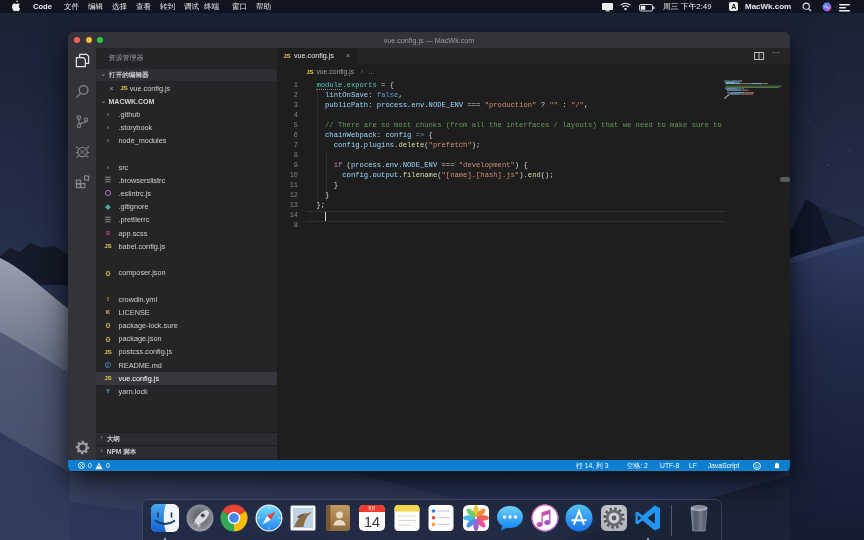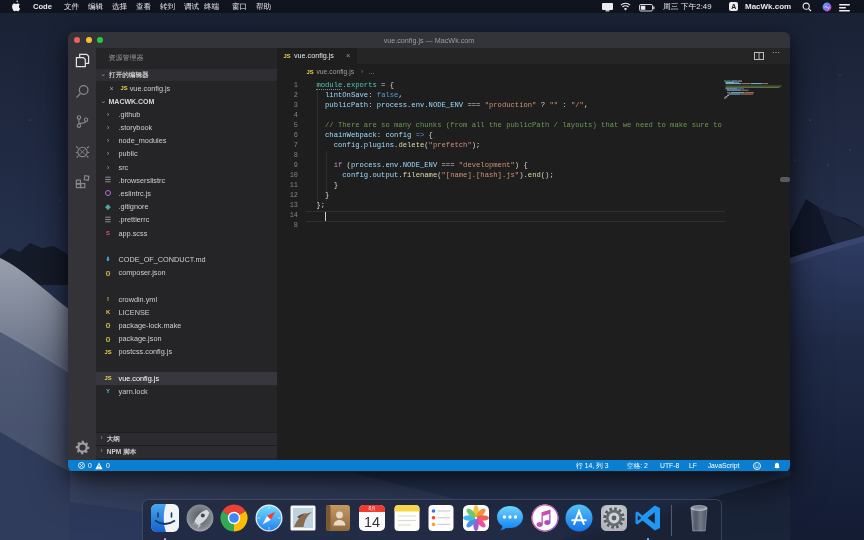--- a/index.html
+++ b/index.html
@@ -223,24 +223,20 @@
         <span class="nm">.github</span>
       </div>
   <div class="row" style="top:72.9px">
         <span class="fch">›</span>
         <span class="nm">.storybook</span>
       </div>
   <div class="row" style="top:86.1px">
         <span class="fch">›</span>
         <span class="nm">node_modules</span>
       </div>
-  <div class="row" style="top:99.3px">
-        <span class="fch">›</span>
-        <span class="nm">public</span>
-      </div>
   <div class="row" style="top:112.5px">
         <span class="fch">›</span>
         <span class="nm">src</span>
       </div>
   <div class="row" style="top:125.7px">
         <span class="ficon" style="color:#8a8a8a;font-size:7px">☰</span>
         <span class="nm">.browserslistrc</span>
       </div>
   <div class="row" style="top:138.9px">
         <span class="ficon">
@@ -253,47 +249,51 @@
         <span class="nm">.gitignore</span>
       </div>
   <div class="row" style="top:165.3px">
         <span class="ficon" style="color:#8a8a8a;font-size:7px">☰</span>
         <span class="nm">.prettierrc</span>
       </div>
   <div class="row" style="top:178.5px">
         <span class="ficon" style="color:#e44d90">S</span>
         <span class="nm">app.scss</span>
       </div>
-  <div class="row" style="top:204.9px">
-        <span class="ficon" style="color:#48b8e2">⬇</span>
-        <span class="nm">CODE_OF_CONDUCT.md</span>
+  <div class="row" style="top:191.7px">
+        <span class="ficon" style="color:#e8d44d">JS</span>
+        <span class="nm">babel.config.js</span>
       </div>
   <div class="row" style="top:218.1px">
         <span class="ficon" style="color:#e8d44d">{}</span>
         <span class="nm">composer.json</span>
       </div>
   <div class="row" style="top:244.5px">
         <span class="ficon" style="color:#e8c24d">!</span>
         <span class="nm">crowdin.yml</span>
       </div>
   <div class="row" style="top:257.7px">
         <span class="ficon" style="color:#e8c24d">K</span>
         <span class="nm">LICENSE</span>
       </div>
   <div class="row" style="top:270.9px">
         <span class="ficon" style="color:#e8d44d">{}</span>
-        <span class="nm">package-lock.make</span>
+        <span class="nm">package-lock.sure</span>
       </div>
   <div class="row" style="top:297.3px">
         <span class="ficon" style="color:#e8d44d">JS</span>
         <span class="nm">postcss.config.js</span>
       </div>
   <div class="row" style="top:284.1px">
         <span class="ficon" style="color:#e8d44d">{}</span>
         <span class="nm">package.json</span>
+      </div>
+  <div class="row" style="top:310.5px">
+        <span class="ficon" style="color:#52a8e0">ⓘ</span>
+        <span class="nm">README.md</span>
       </div>
   <div class="row" style="top:323.7px;background:#37373d;color:#fff">
         <span class="ficon" style="color:#e8d44d">JS</span>
         <span class="nm">vue.config.js</span>
       </div>
   <div class="row" style="top:336.9px">
         <span class="ficon" style="color:#3fc0d8">Y</span>
         <span class="nm">yarn.lock</span>
       </div>
   <div class="sbhead" style="top:384.4px;height:12.8px;line-height:12.8px;border-top:1px solid #1d1d1f;background:#2c2c30"><span class="chev" style="margin-left:4.5px">›</span><span style="margin-left:4px">大纲</span></div>
@@ -336,21 +336,21 @@
         <div class="cl">12</div>
         <div class="cl">13</div>
         <div class="cl">14</div>
         <div class="cl">8</div>
   </div>
   <div id="codetx">
    <div class="cl"><span class="tk-t"><span style="border-bottom:1px dotted #8a8a8a">module</span>.exports</span> = {</div>
    <div class="cl">  <span class="tk-b">lintOnSave</span>: <span class="tk-k">false</span>,</div>
    <div class="cl">  <span class="tk-b">publicPath</span>: <span class="tk-b">process.env.NODE_ENV</span> === <span class="tk-s">"production"</span> ? <span class="tk-s">""</span> : <span class="tk-s">"/"</span>,</div>
    <div class="cl"> </div>
-   <div class="cl"><span class="tk-c">  // There are so many chunks (from all the publicPath / layouts) that we need to make sure to</span></div>
+   <div class="cl"><span class="tk-c">  // There are so most chunks (from all the interfaces / layouts) that we need to make sure to</span></div>
    <div class="cl">  <span class="tk-b">chainWebpack</span>: <span class="tk-b">config</span> <span class="tk-k">=&gt;</span> {</div>
    <div class="cl">    <span class="tk-b">config.plugins</span>.<span class="tk-f">delete</span>(<span class="tk-s">"prefetch"</span>);</div>
    <div class="cl"> </div>
    <div class="cl">    <span class="tk-p">if</span> (<span class="tk-b">process.env.NODE_ENV</span> === <span class="tk-s">"development"</span>) {</div>
    <div class="cl">      <span class="tk-b">config.output</span>.<span class="tk-f">filename</span>(<span class="tk-s">"[name].[hash].js"</span>).<span class="tk-f">end</span>();</div>
    <div class="cl">    }</div>
    <div class="cl">  }</div>
    <div class="cl">};</div>
    <div class="cl"> </div>
   </div>

